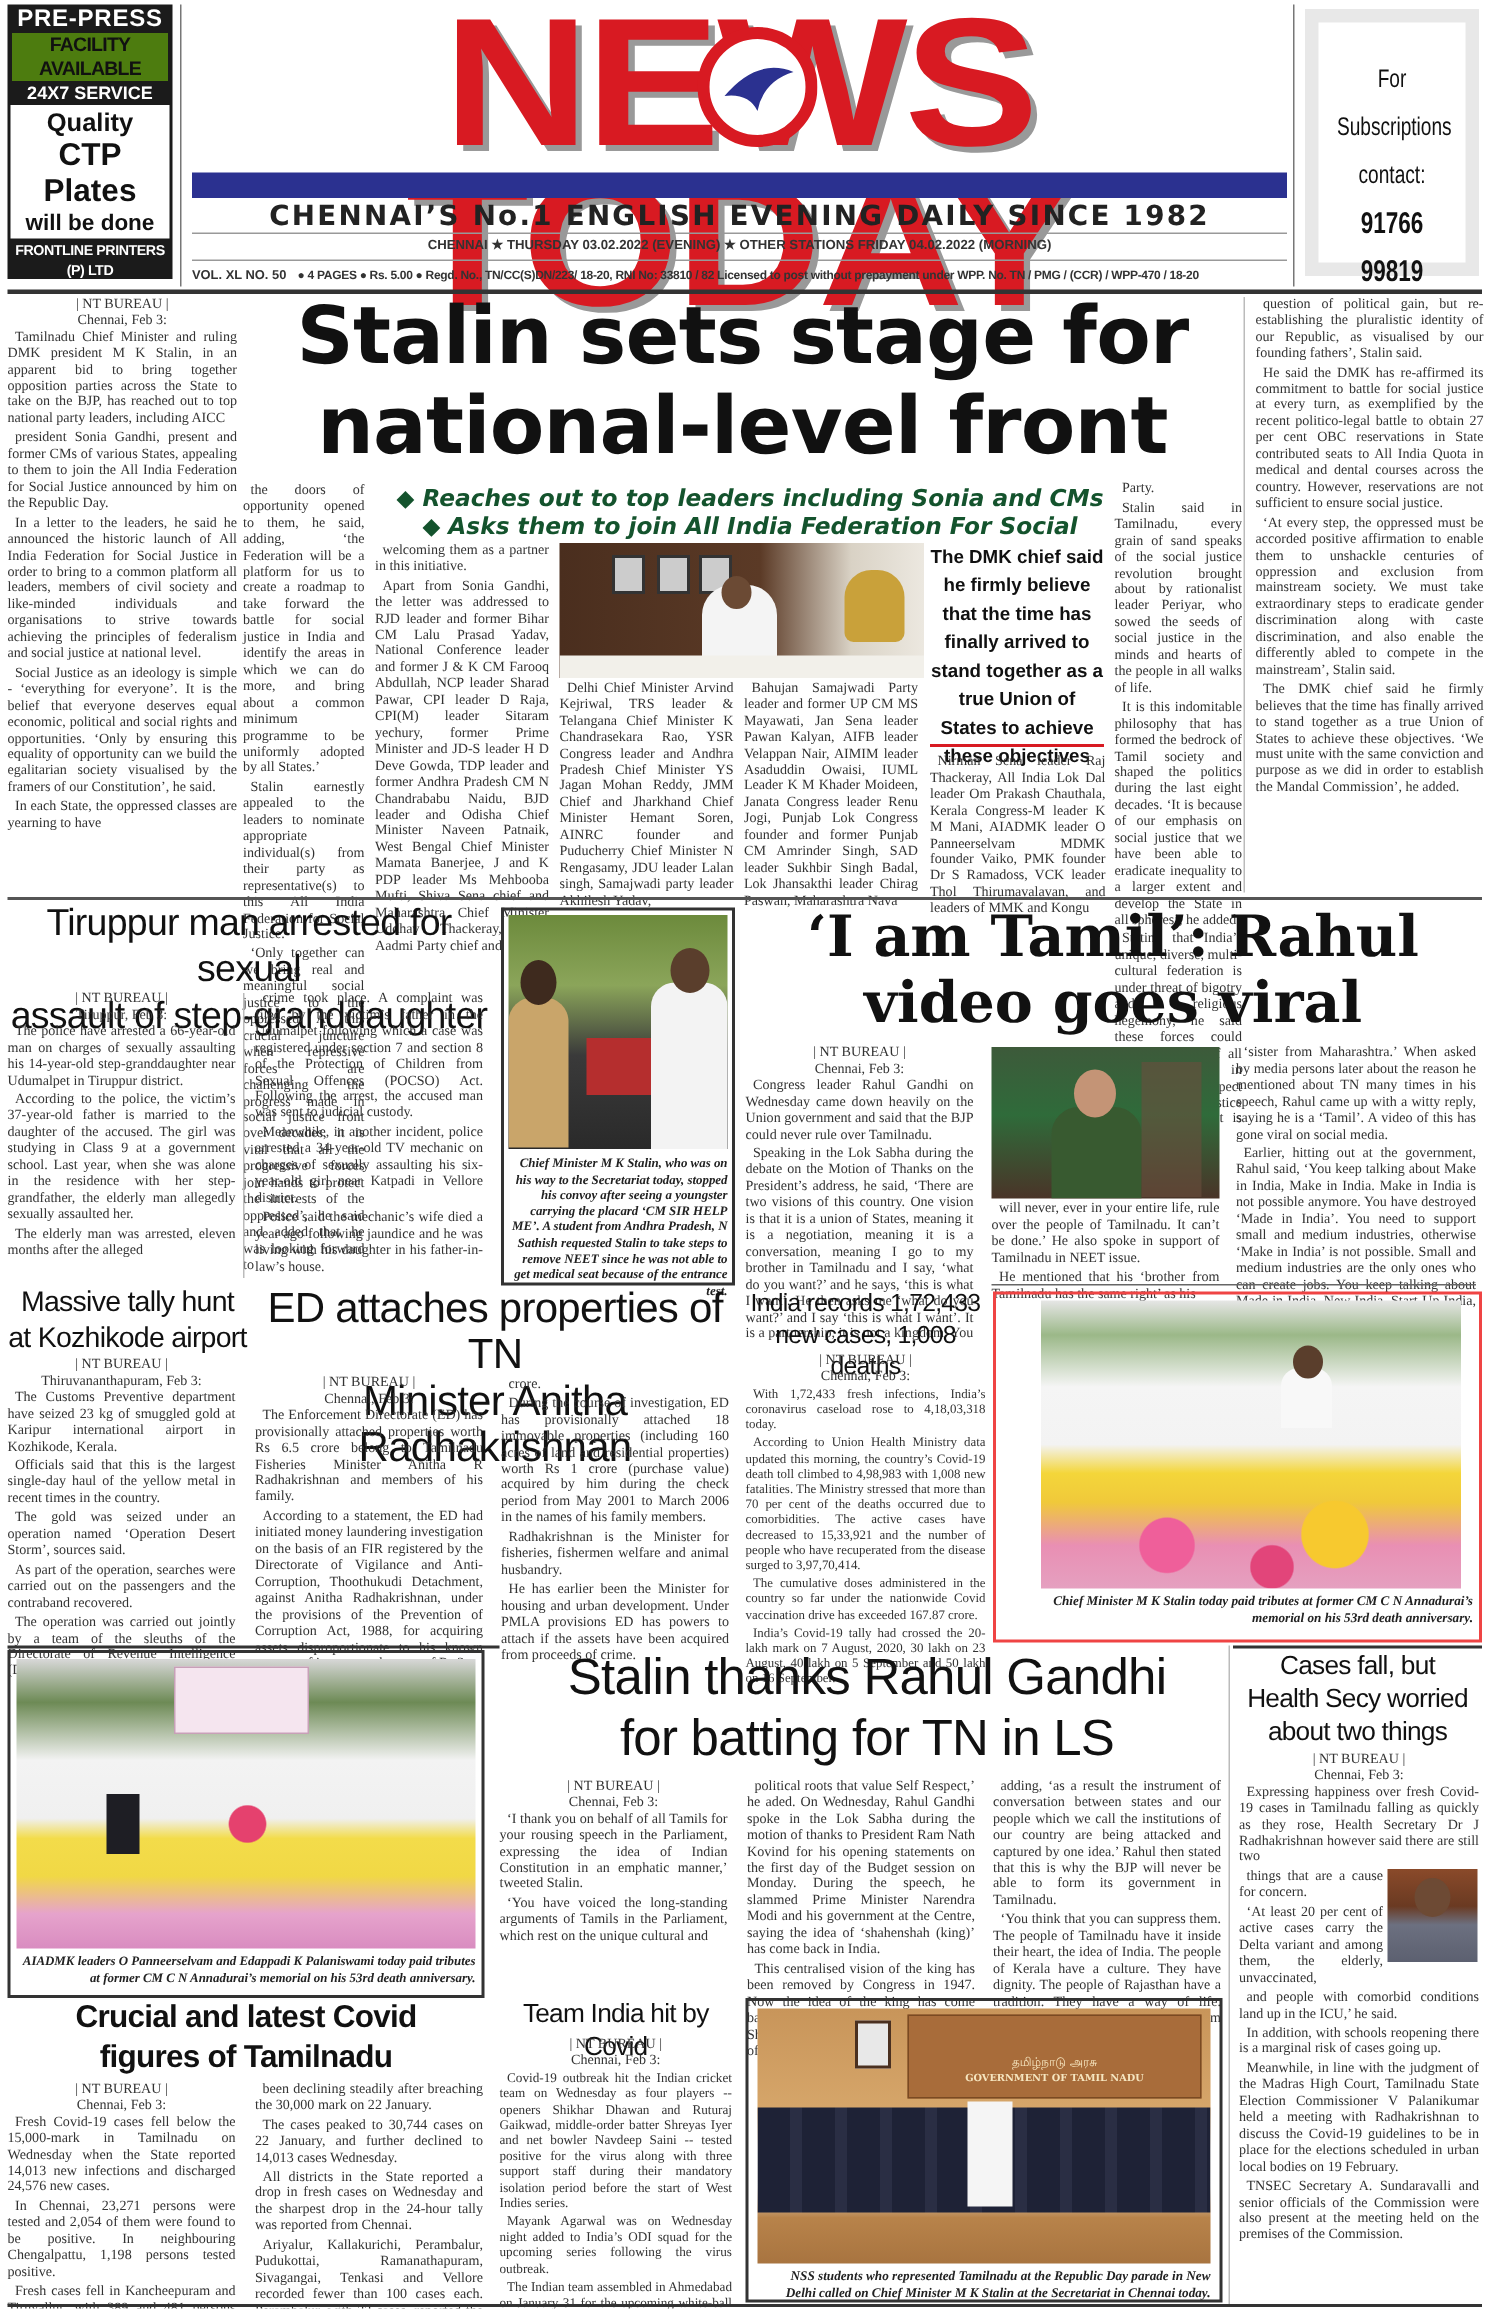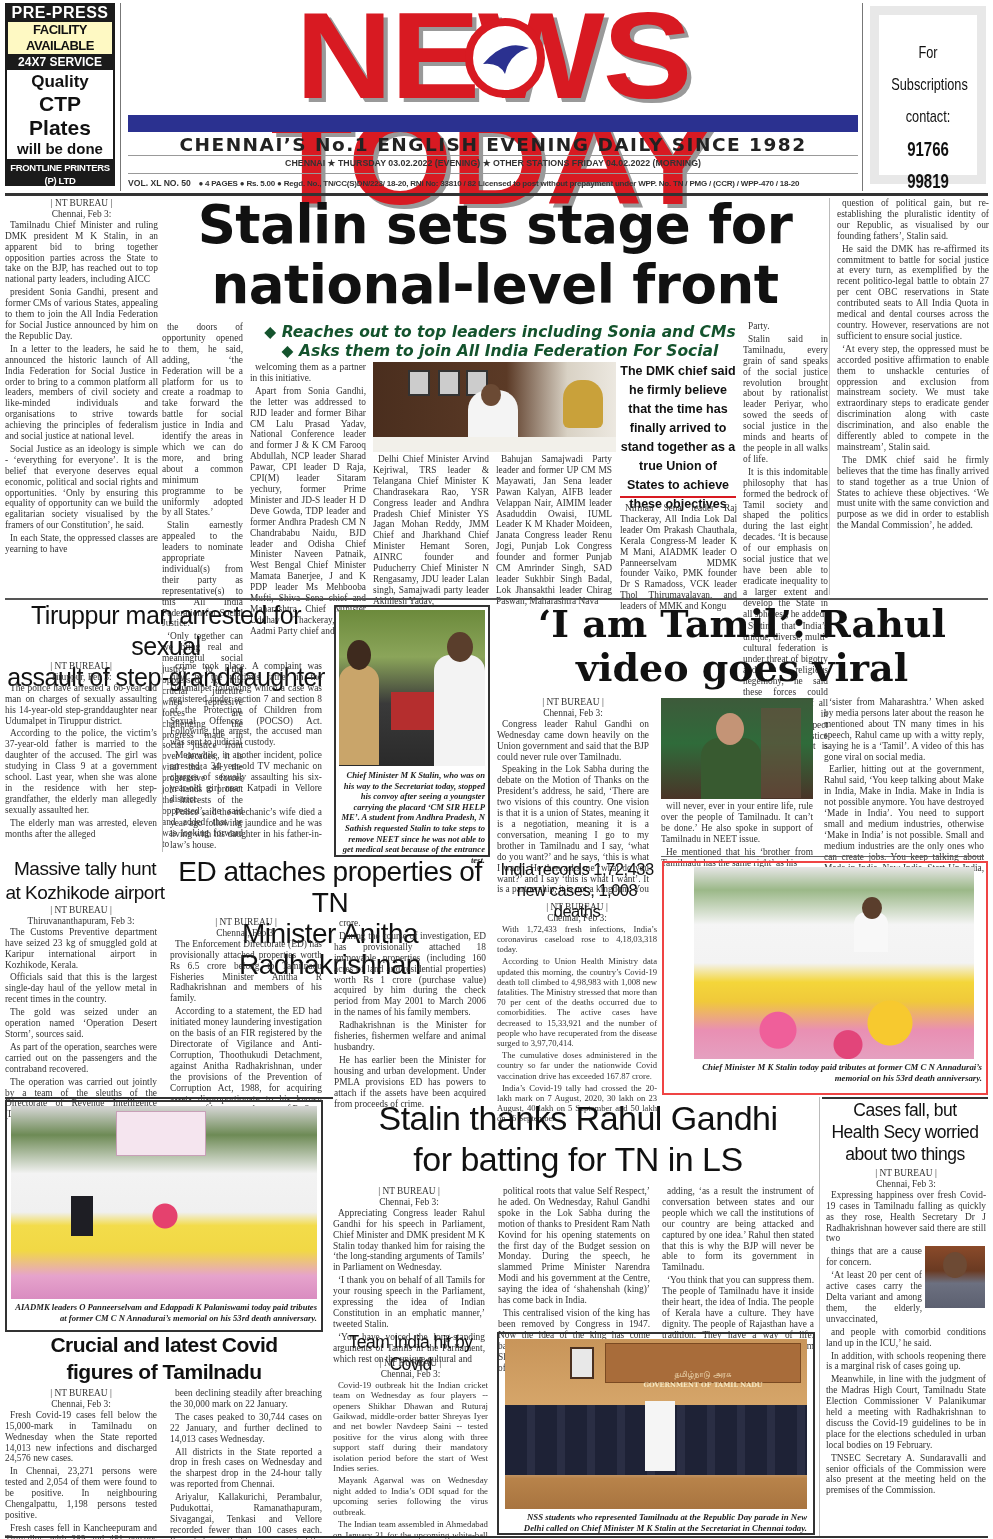--- a/index.html
+++ b/index.html
@@ -9,21 +9,21 @@
 .body-text p{text-indent:5px;margin-bottom:2px}
 .byline{text-align:center;font-family:"Liberation Serif",serif;font-size:9.4px;line-height:10.9px;color:#333}
 .hl-cond{font-family:"Liberation Sans",sans-serif;color:#111;text-align:center;transform-origin:center top;letter-spacing:-0.5px}
 .hl-serif{font-family:"DejaVu Serif",serif;font-weight:bold;color:#111;text-align:center}
 .photo{position:absolute;overflow:hidden}
 .caption{font-family:"Liberation Serif",serif;font-style:italic;font-weight:bold;font-size:9.3px;line-height:11px;text-align:right;color:#222}
 .rule{position:absolute;background:#555}
 
 .ad-left{left:5px;top:3px;width:110px;height:183px;background:#1b1b1b;color:#fff;text-align:center;font-family:"Liberation Sans",sans-serif}
 .ad-left .r1{font-weight:bold;font-size:16px;line-height:18px;padding-top:1px;letter-spacing:0.5px}
-.ad-left .r2{background:#fef9c3;color:#111;font-weight:bold;font-size:13px;line-height:16px;letter-spacing:-0.5px;margin:0 3px}
+.ad-left .r2{background:#4d7c0f;color:#111;font-weight:bold;font-size:13px;line-height:16px;letter-spacing:-0.5px;margin:0 3px}
 .ad-left .r3{font-weight:bold;font-size:12px;line-height:16px}
 .ad-left .white{background:#fff;color:#111;margin:0 2px;padding:2px 0}
 .ad-left .w1{font-weight:bold;font-size:17px;line-height:20px}
 .ad-left .w2{font-weight:bold;font-size:21px;line-height:24px}
 .ad-left .w3{font-weight:bold;font-size:15px;line-height:17px}
 .ad-left .foot{font-weight:bold;font-size:9.5px;line-height:13px;letter-spacing:-0.3px;padding-top:2px}
 .logo{left:128px;top:0px;width:730px;height:112px;font-family:"Liberation Sans",sans-serif;font-weight:bold;color:#d81a22;font-size:128px;line-height:112px;letter-spacing:-2px;text-align:center;text-shadow:4px 4px 0 #999;transform:scaleX(1.05) scaleY(0.95)}
 .blue-bar{left:128px;top:115px;width:730px;height:17px;background:#2b3190}
 .tagline{left:128px;top:134px;width:730px;text-align:center;font-family:"DejaVu Sans",sans-serif;font-weight:bold;font-size:18.5px;letter-spacing:1.5px;color:#222}
 .dateline{left:128px;top:158px;width:730px;text-align:center;font-family:"Liberation Sans",sans-serif;font-size:8.8px;font-weight:bold;color:#333}
@@ -262,21 +262,20 @@
   <div class="caption" style="margin-top:3px;font-size:8.6px;line-height:10.5px">AIADMK leaders O Panneerselvam and Edappadi K Palaniswami today paid tributes at former CM C N Annadurai’s memorial on his 53rd death anniversary.</div>
 </div>
 
 <div class="abs hl-serif" style="left:333px;top:1098px;width:490px;font-family:Liberation Sans, sans-serif;font-weight:normal;font-size:34px;line-height:41px;letter-spacing:-0.5px">
   <div>Stalin thanks Rahul Gandhi</div>
   <div>for batting for TN in LS</div>
 </div>
 <div class="abs body-text" style="left:333px;top:1186px;width:152px">
   <div class="byline">| NT BUREAU |</div>
   <div class="byline">Chennai, Feb 3:</div>
-  <p>Appreciating Congress leader Rahul Gandhi for his speech in Parliament, Chief Minister and DMK president M K Stalin today thanked him for raising the ‘the long-standing arguments of Tamils’ in Parliament on Wednesday.</p>
   <p>‘I thank you on behalf of all Tamils for your rousing speech in the Parliament, expressing the idea of Indian Constitution in an emphatic manner,’ tweeted Stalin.</p>
   <p>‘You have voiced the long-standing arguments of Tamils in the Parliament, which rest on the unique cultural and</p>
 </div>
 <div class="abs body-text" style="left:498px;top:1186px;width:152px">
   <p>political roots that value Self Respect,’ he aded. On Wednesday, Rahul Gandhi spoke in the Lok Sabha during the motion of thanks to President Ram Nath Kovind for his opening statements on the first day of the Budget session on Monday. During the speech, he slammed Prime Minister Narendra Modi and his government at the Centre, saying the idea of ‘shahenshah (king)’ has come back in India.</p>
   <p>This centralised vision of the king has been removed by Congress in 1947. Now the idea of the king has come back. Now there is a king, a Shahenshah, a ruler of rulers and master of masters, he said,</p>
 </div>
 <div class="abs body-text" style="left:662px;top:1186px;width:152px">
   <p>adding, ‘as a result the instrument of conversation between states and our people which we call the institutions of our country are being attacked and captured by one idea.’ Rahul then stated that this is why the BJP will never be able to form its government in Tamilnadu.</p>
   <p>‘You think that you can suppress them. The people of Tamilnadu have it inside their heart, the idea of India. The people of Kerala have a culture. They have dignity. The people of Rajasthan have a tradition. They have a way of life. Every day I learn from you. I learn from the people of Tamilnadu.’</p>
@@ -330,21 +329,21 @@
 <div class="abs body-text" style="left:333px;top:1358px;width:155px;font-size:8.8px;line-height:10.4px">
   <div class="byline">| NT BUREAU |</div>
   <div class="byline">Chennai, Feb 3:</div>
   <p>Covid-19 outbreak hit the Indian cricket team on Wednesday as four players -- openers Shikhar Dhawan and Ruturaj Gaikwad, middle-order batter Shreyas Iyer and net bowler Navdeep Saini -- tested positive for the virus along with three support staff during their mandatory isolation period before the start of West Indies series.</p>
   <p>Mayank Agarwal was on Wednesday night added to India’s ODI squad for the upcoming series following the virus outbreak.</p>
   <p>The Indian team assembled in Ahmedabad on January 31 for the upcoming white-ball series against the West Indies and were going through a three-day isolation period post their break from the South Africa series.</p>
 </div>
 
 <div class="abs" style="left:497px;top:1332px;width:318px;height:203px;border:2px solid #333;padding:5px 6px">
   <div class="photo" style="position:relative;width:302px;height:170px;background:linear-gradient(180deg,#c8955a 0%,#d6a66a 40%,#e8e4dc 55%,#e8e4dc 70%,#b8834a 82%,#a87440 100%)">
-    <div class="abs" style="left:100px;top:4px;width:196px;height:40px;background:#a86c3a;border:1px solid #7a4a22">
+    <div class="abs" style="left:100px;top:4px;width:196px;height:56px;background:#a86c3a;border:1px solid #7a4a22">
       <div style="text-align:center;color:#f6e6c0;font-family:'DejaVu Sans',sans-serif;font-size:8px;margin-top:26px">தமிழ்நாடு அரசு</div>
       <div style="text-align:center;color:#f6e6c0;font-family:'DejaVu Serif',serif;font-weight:bold;font-size:6.5px;margin-top:1px">GOVERNMENT OF TAMIL NADU</div>
     </div>
     <div class="abs" style="left:65px;top:8px;width:24px;height:32px;background:#e8e8e8;border:2px solid #4a3020"></div>
     <div class="abs" style="left:0;top:66px;width:302px;height:70px;background:repeating-linear-gradient(90deg,#1e2236 0 22px,#2a2e44 22px 30px)"></div>
     <div class="abs" style="left:140px;top:62px;width:30px;height:70px;background:#f5f5f5"></div>
   </div>
   <div class="caption" style="margin-top:3px;font-size:8.8px;line-height:10.6px">NSS students who represented Tamilnadu at the Republic Day parade in New Delhi called on Chief Minister M K Stalin at the Secretariat in Chennai today.</div>
 </div>
 

